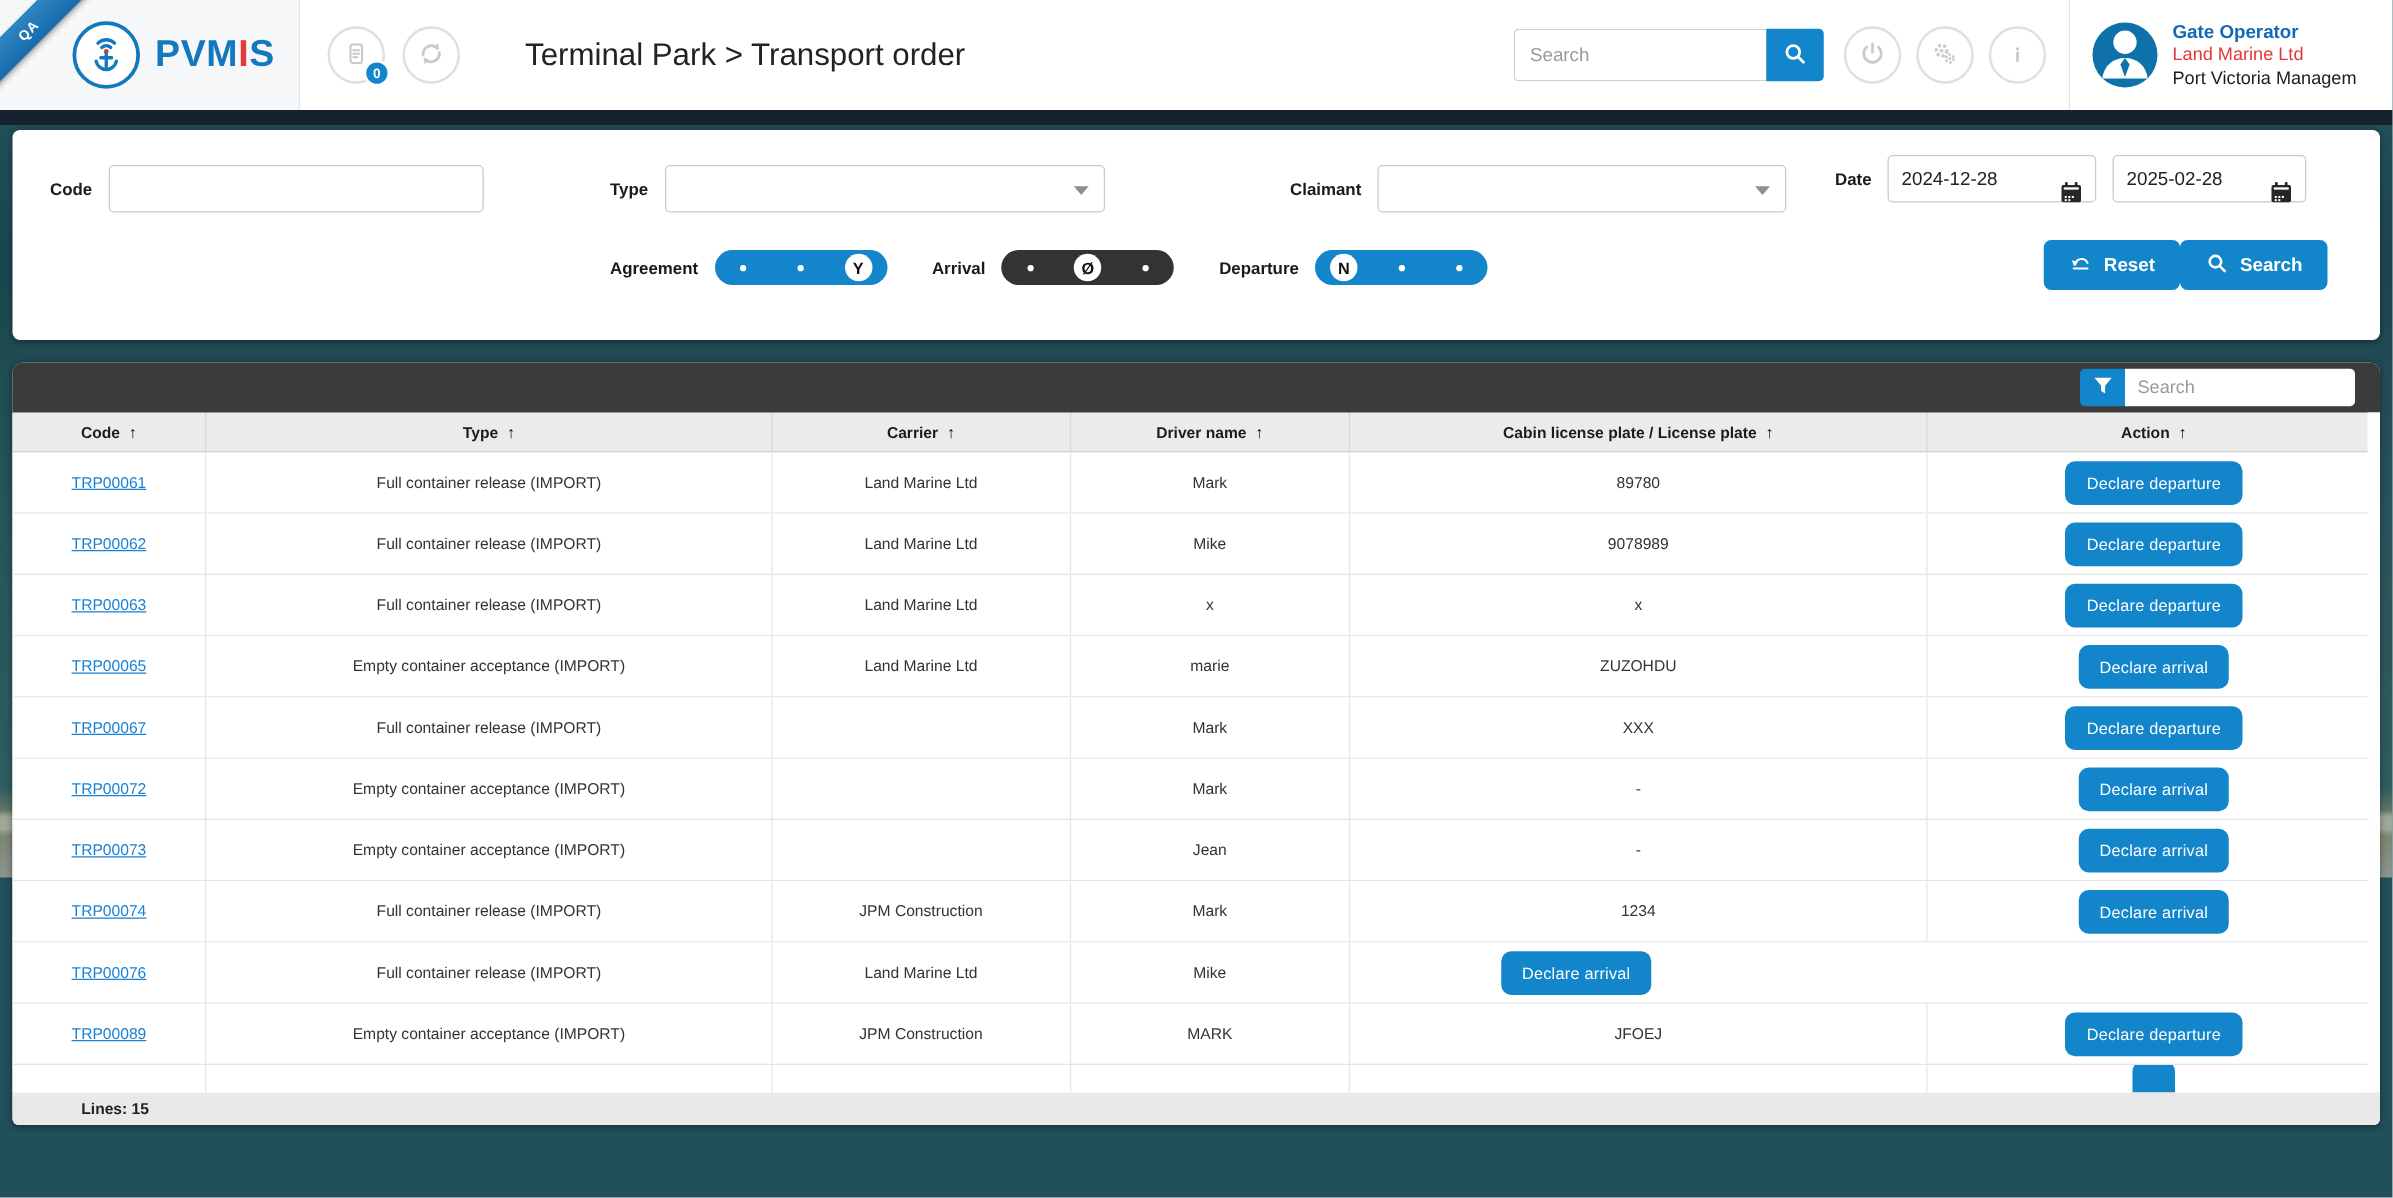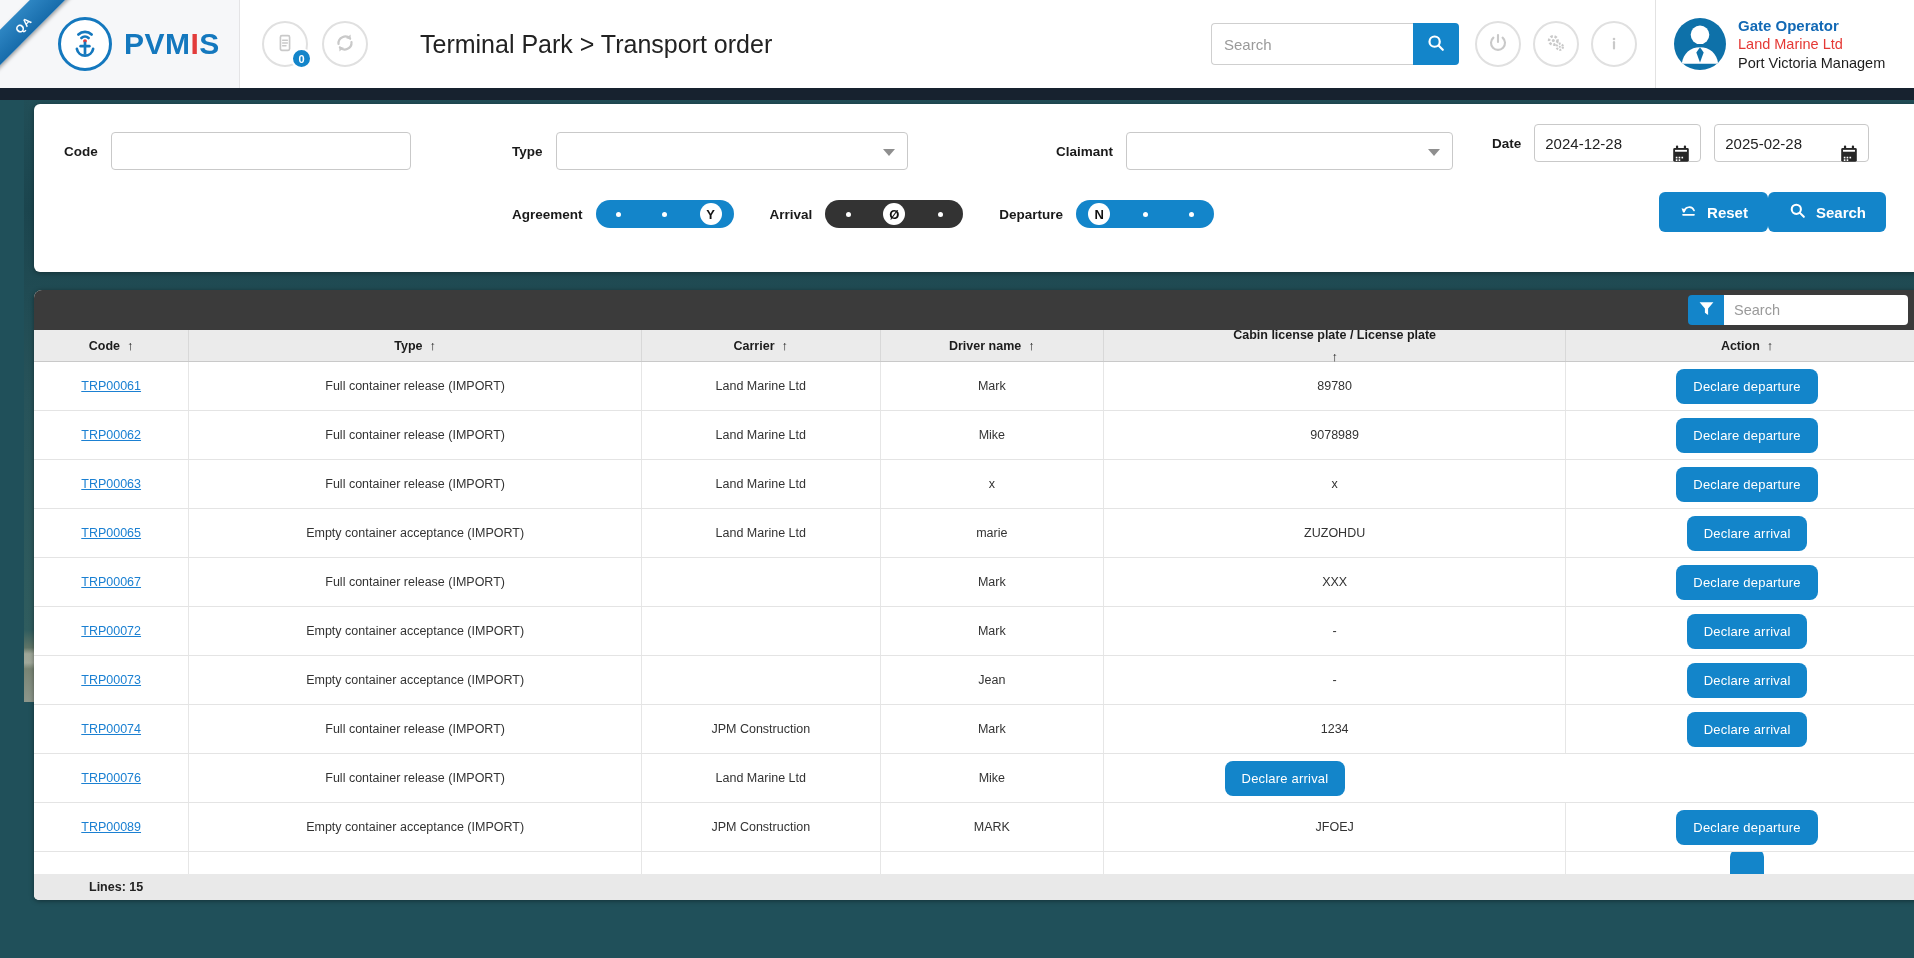--- a/index.html
+++ b/index.html
@@ -51,21 +51,20 @@
 
   
   .stage { position:relative; height:602px;
     background:
       radial-gradient(circle at 760px 96%, #4a6f3f 0 36px, rgba(0,0,0,0) 37px),
       radial-gradient(circle at 290px 98%, #44603c 0 52px, rgba(0,0,0,0) 53px),
       radial-gradient(circle at 1250px 98%, #5b6b52 0 46px, rgba(0,0,0,0) 47px),
       radial-gradient(circle at 1700px 96%, #6d6a58 0 40px, rgba(0,0,0,0) 41px),
       linear-gradient(180deg, rgba(0,0,0,0) 0 91%, rgba(196,200,190,.55) 92% 93.5%, rgba(0,0,0,0) 94.5%),
       linear-gradient(180deg, #214e57 0%, #1b454e 18%, #27535a 50%, #2f5c5e 88%, #6f7d6a 92%, #8d968b 100%);
-    margin-left: 24px;
   }
 
   
   .filter-card { position:absolute; left:10px; top:4px; width:1894px; height:168px; background:#fff;
                  border-radius:6px; box-shadow:0 1px 5px rgba(0,0,0,.35); }
   .f-group { position:absolute; top:28px; height:38px; display:flex; align-items:center; gap:13px; }
   .f-label { font-size:13.5px; font-weight:700; color:#1a1a1a; white-space:nowrap; }
   .f-input { height:38px; border:1px solid #c9c9c9; border-radius:4px; padding:0 10px; font-size:15px;
              color:#222; outline:none; background:#fff; }
   .f-select { position:relative; height:38px; border:1px solid #c9c9c9; border-radius:4px; background:#fff; cursor:pointer; }
@@ -105,21 +104,21 @@
   .t-head { display:flex; height:32px; background:#ebebeb; border-bottom:1px solid #c9c9c9; }
   .th { display:flex; align-items:center; justify-content:center; gap:7px; font-size:12.5px; font-weight:700;
         color:#1c1c1c; border-right:1px solid #d8d8d8; cursor:pointer; }
   .th:last-child { border-right:none; }
   .sort { font-size:13px; font-weight:700; color:#111; }
 
   .c-code   { width:8.2%; }
   .c-type   { width:23.9%; }
   .c-carrier{ width:12.6%; }
   .c-driver { width:11.8%; }
-  .c-plate  { width:24.4%;flex-direction:column; }
+  .c-plate  { width:24.4%; }
   .c-action { width:19.1%; }
 
   .t-body { position:relative; }
   .trow { display:flex; height:49px; border-bottom:1px solid #e4e4e4; background:#fff; }
   .cell { display:flex; align-items:center; justify-content:center; font-size:12.5px; color:#333;
           border-right:1px solid #e6e6e6; padding:0 6px; text-align:center; }
   .cell:last-child { border-right:none; }
   .code-link { color:#1b80d2; text-decoration:underline; font-size:12.5px; cursor:pointer; }
   .action-btn { background:#1385ca; color:#fff; border:none; border-radius:8px; padding:10px 17px;
                 font-size:13px; font-weight:500; cursor:pointer; font-family:inherit; letter-spacing:.2px; }

